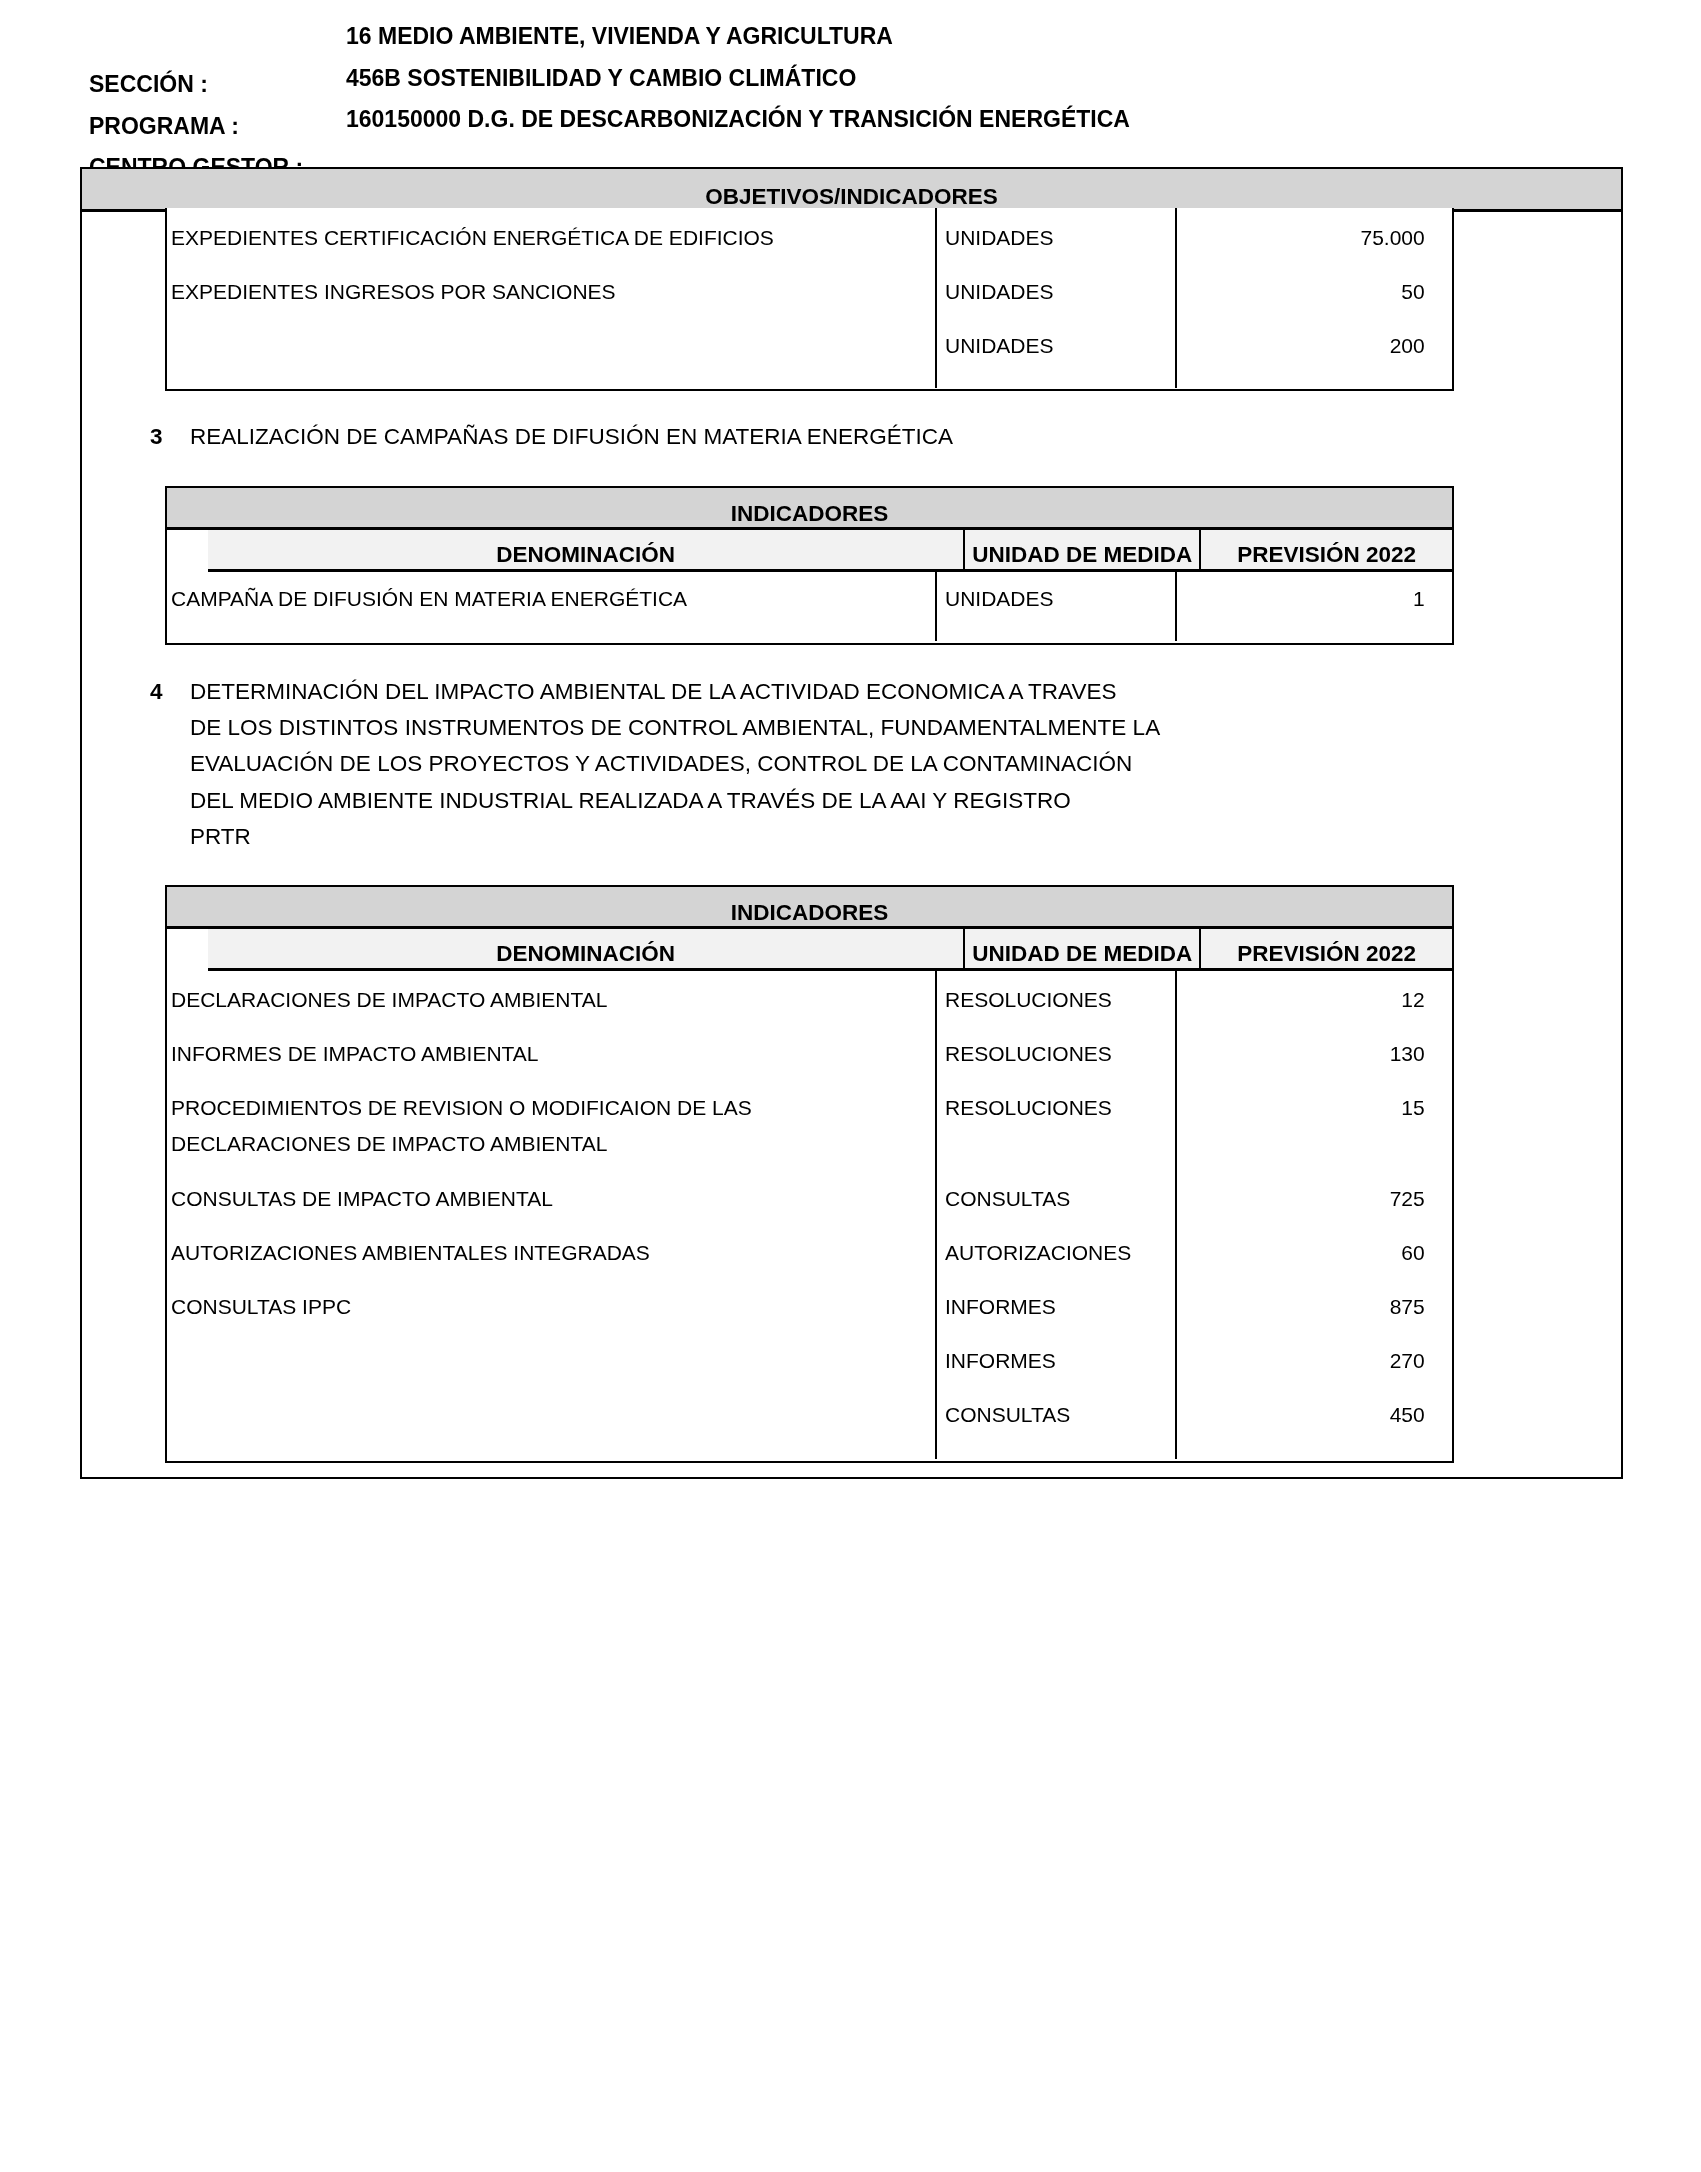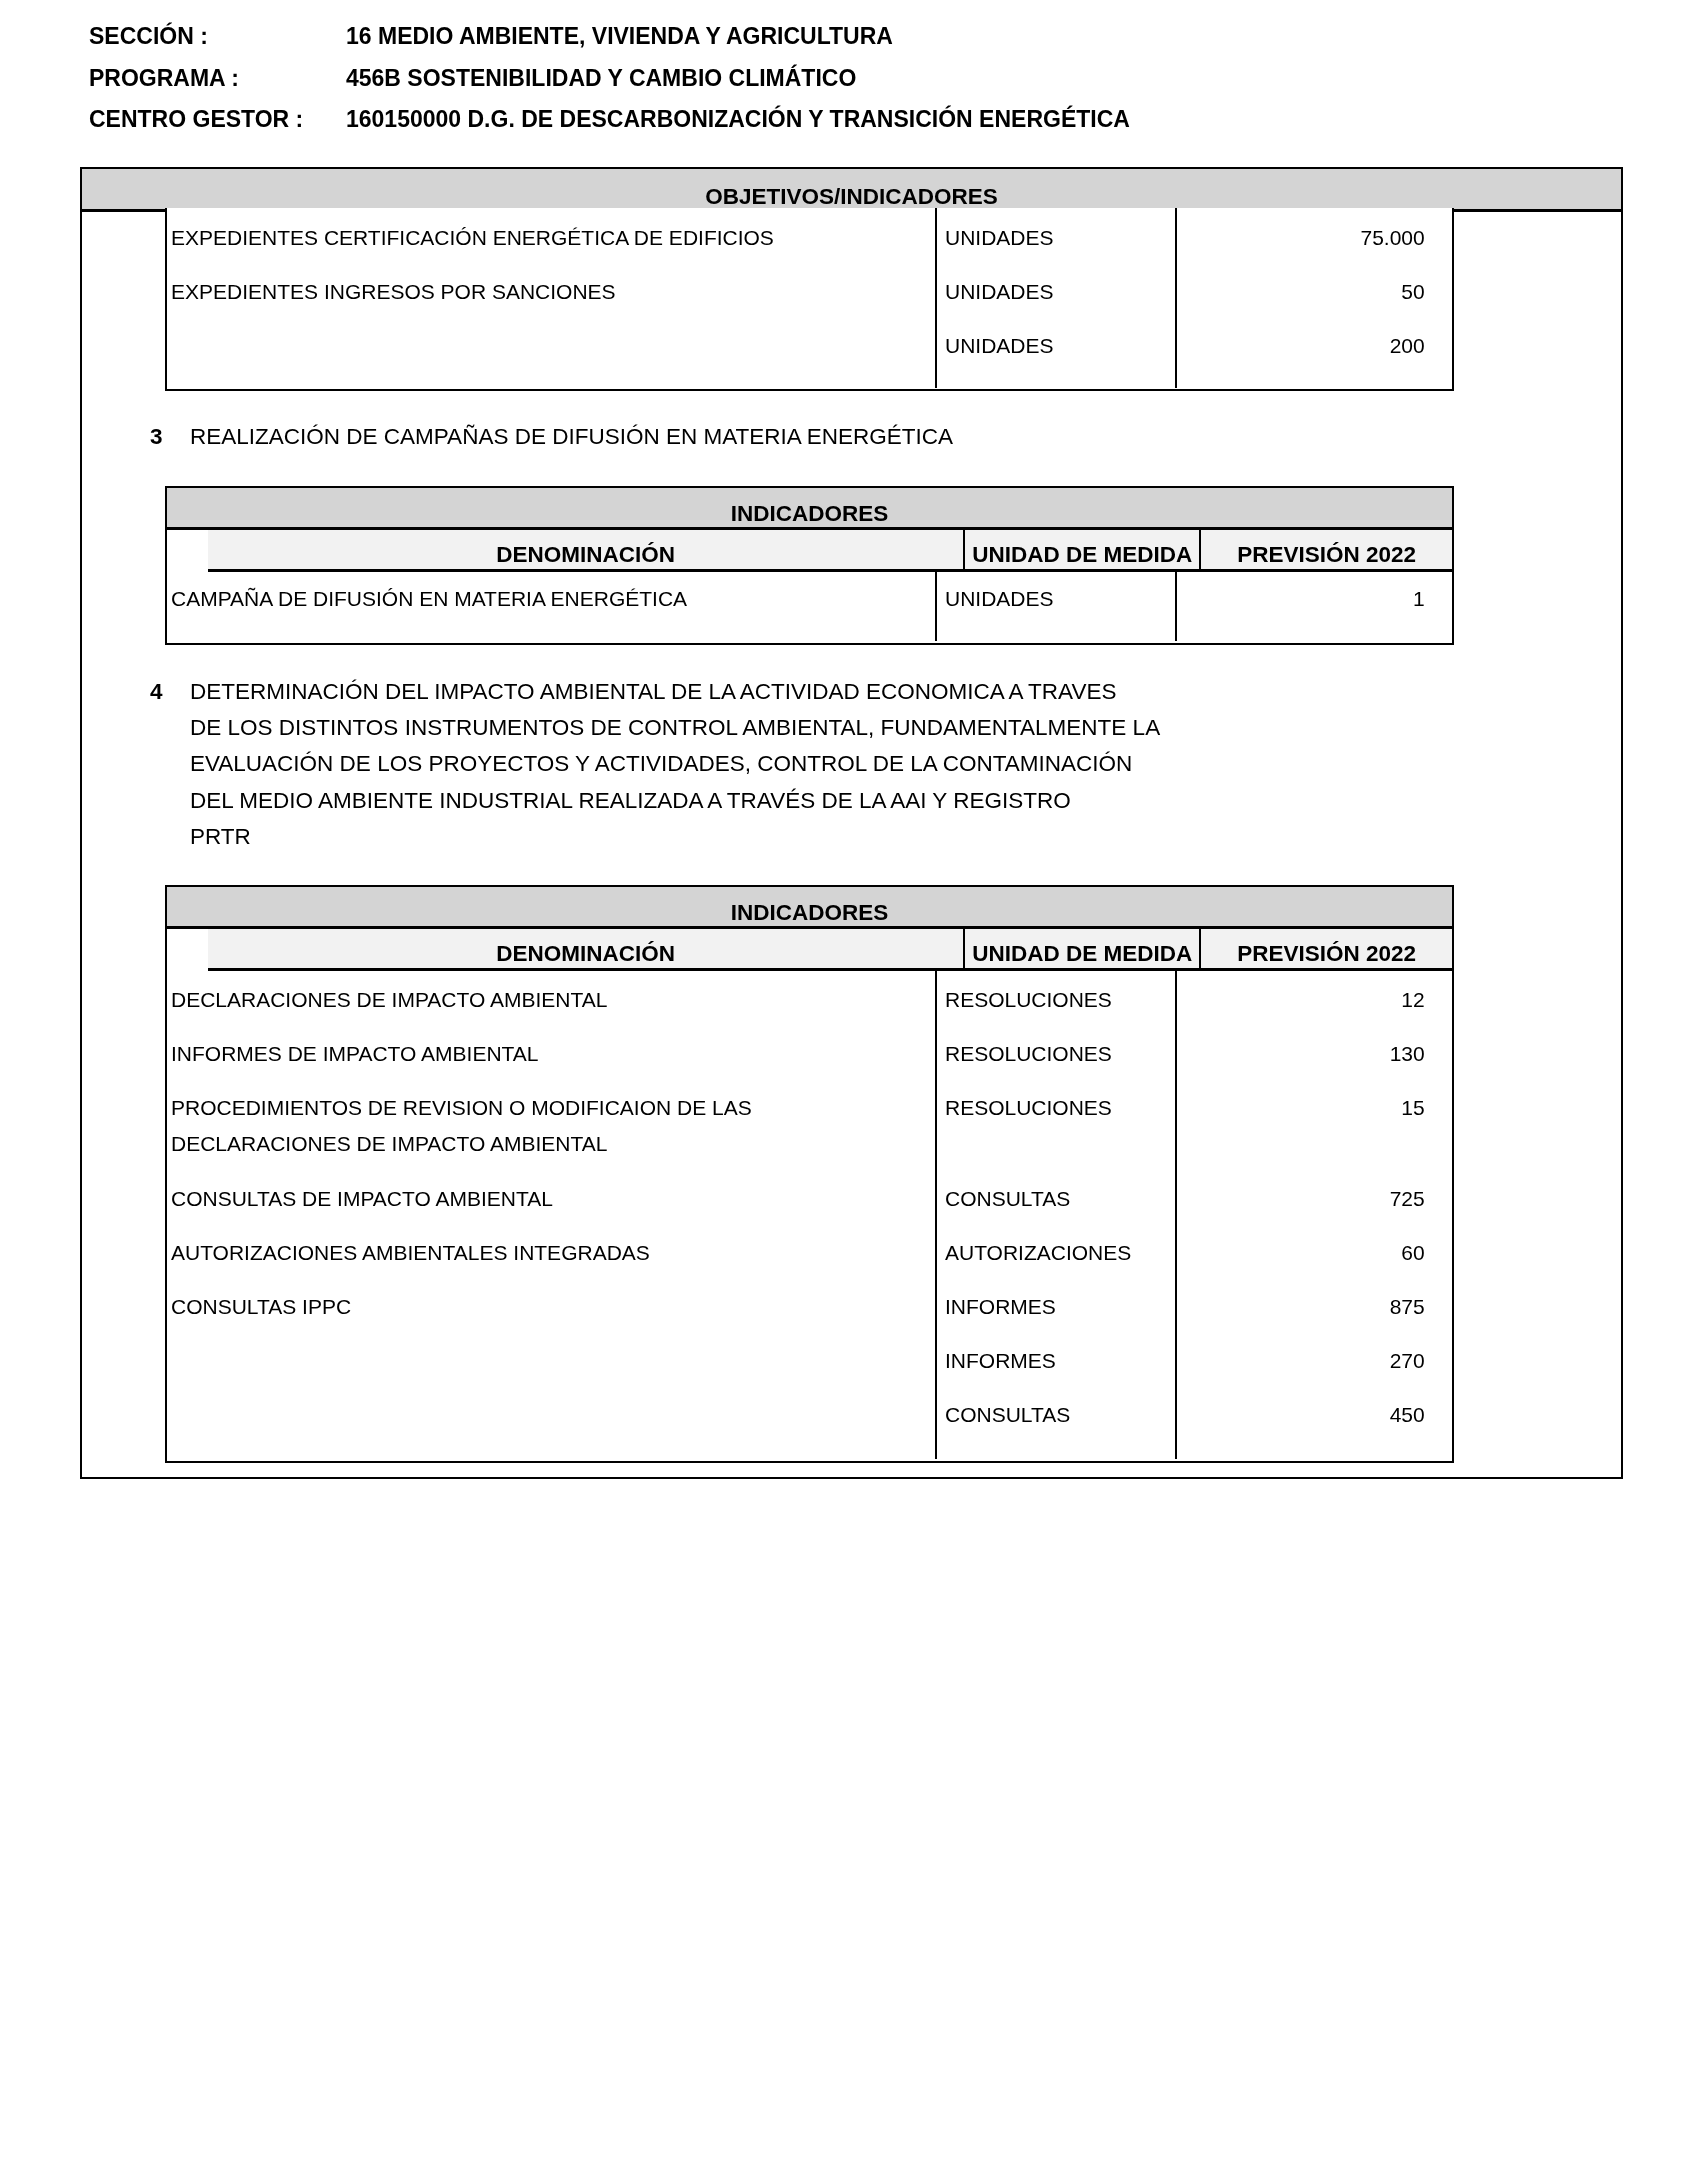--- a/index.html
+++ b/index.html
@@ -1,19 +1,19 @@
 <!DOCTYPE html>
 <html style="font-size:11.6px"><head>
 <meta charset="utf-8">
 <style>
   html, body { margin:0; padding:0; background:#ffffff; }
   body { width:1702px; height:2172px; position:relative; overflow:hidden;
          font-family:"Liberation Sans", sans-serif; color:#000; }
   .hdr-label, .hdr-value { position:absolute; font-weight:bold; font-size:23px; line-height:29px; white-space:nowrap; }
-  .hdr-label { left:89px; }
+  .hdr-label { left:89px;margin-top:48px; }
   .hdr-value { left:346px; }
 
   .outer { position:absolute; left:80px; top:167px; width:1543px; height:1312px;
            border:2.9px solid #000; box-sizing:border-box; }
   .outer-head { position:absolute; left:0; top:0; right:0; height:40px; background:#d4d4d4;
                 border-bottom:3.6px solid #000; text-align:center; font-weight:bold; font-size:22.5px; line-height:54px; }
   .outer-head span { display:inline-block; line-height:25px; margin-top:14.5px; }
 
   .tbl { position:absolute; left:165px; width:1289px; border:2.9px solid #000; box-sizing:border-box; background:#fff; }
   .tbl.nohead { border-top:none; }

